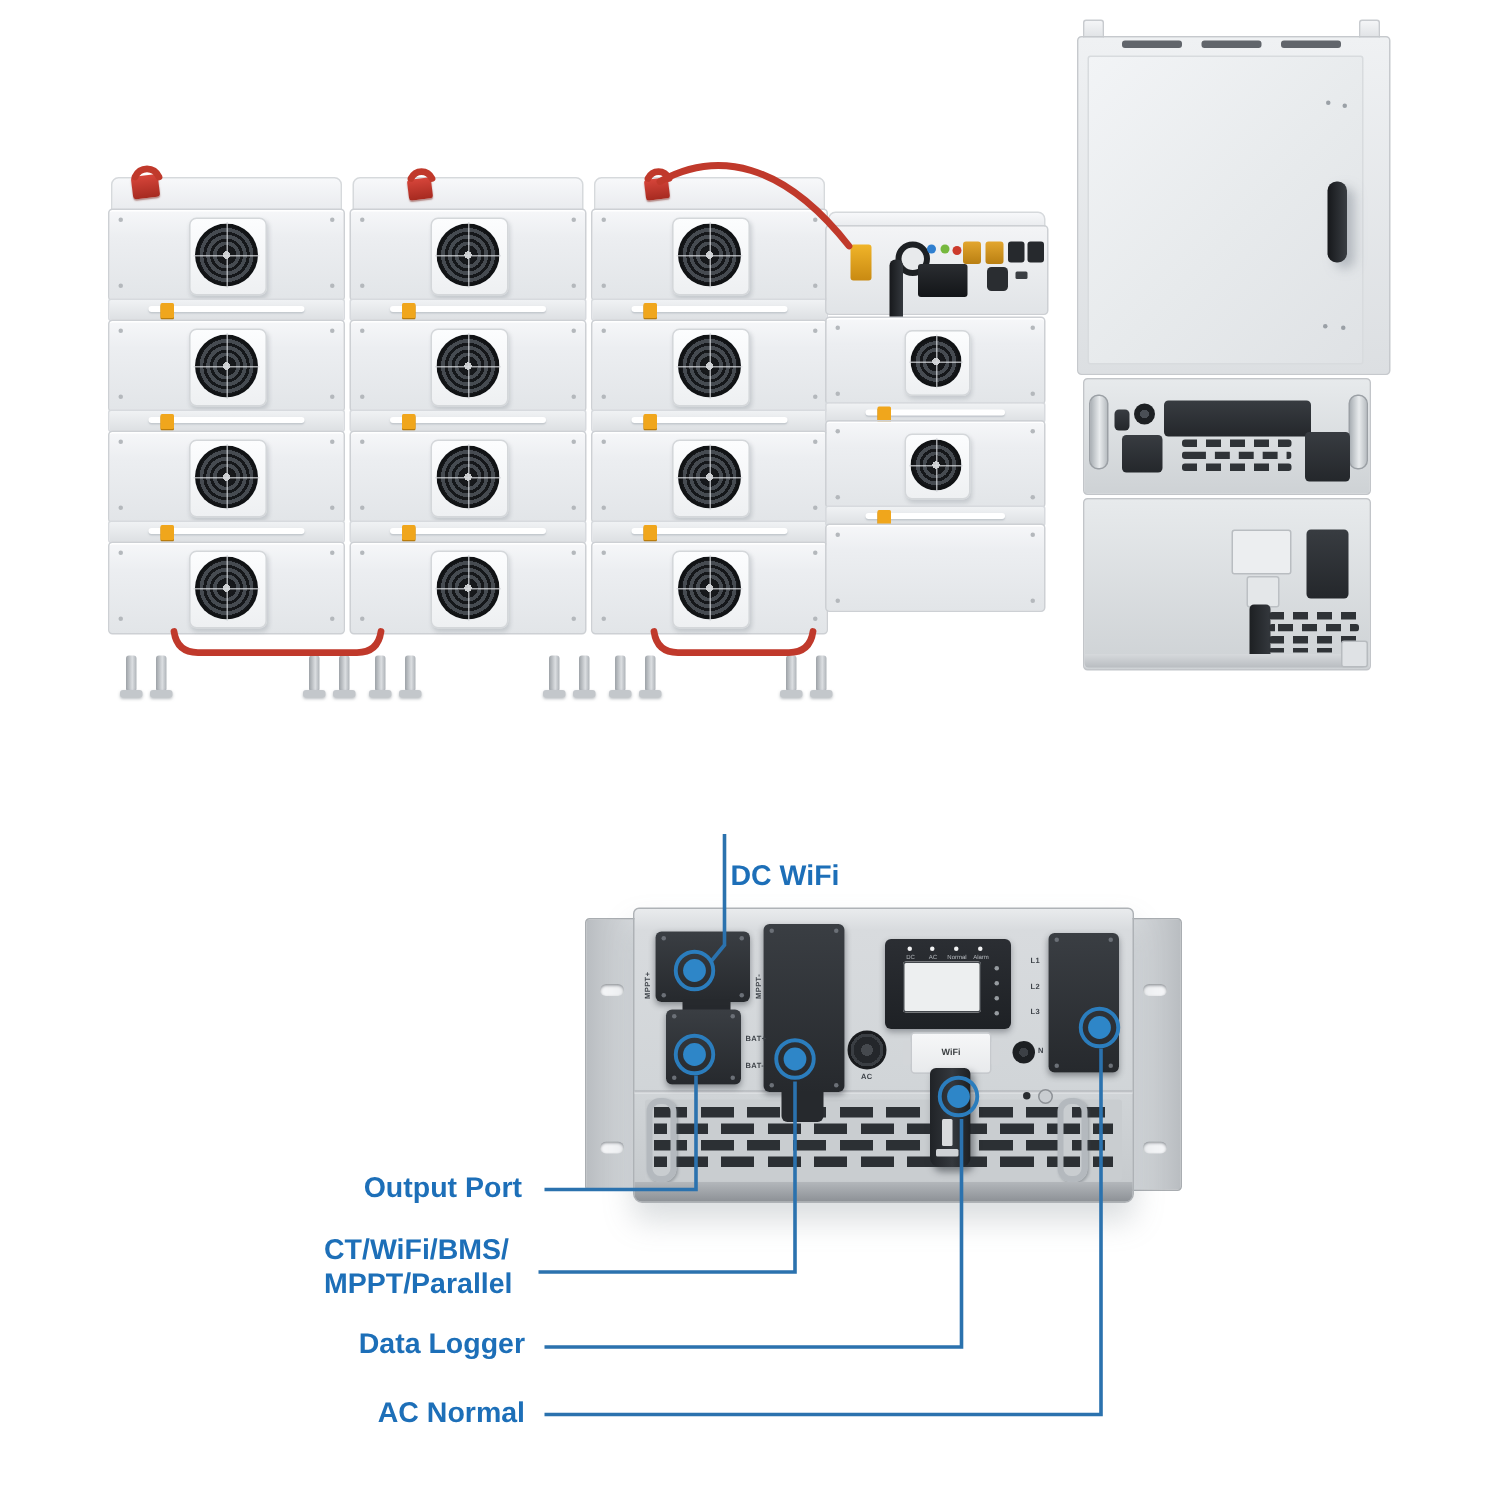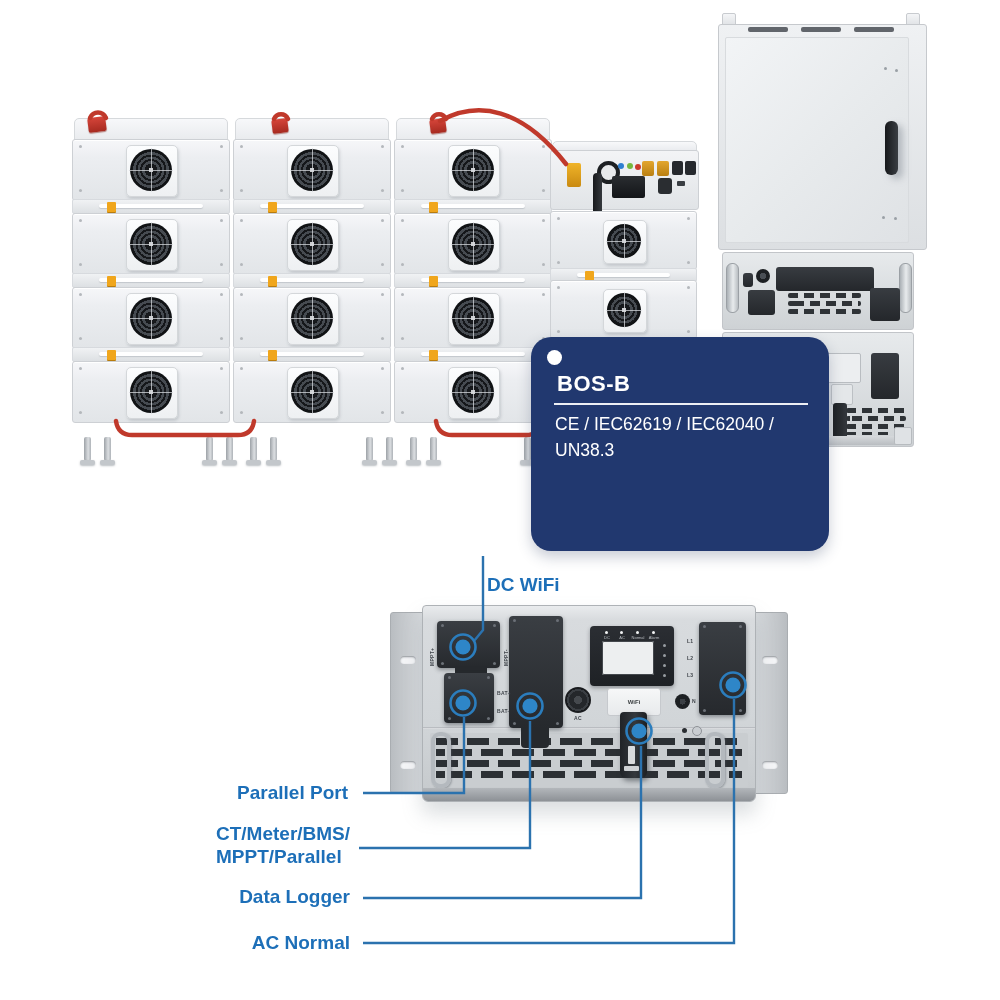--- a/index.html
+++ b/index.html
@@ -301,29 +301,20 @@
     <g stroke="#c0392b" stroke-width="4.5" fill="none" stroke-linecap="round">
       <path d="M90,118 a9,10 0 0 1 16,0"></path>
       <path d="M274,119 a8,9 0 0 1 14,0"></path>
       <path d="M432,119 a8,9 0 0 1 14,0"></path>
       <path d="M440,121 C478,100 522,108 566,164"></path>
       <path d="M116,421 q2,14 16,14 h106 q14,0 16,-14"></path>
       <path d="M436,421 q2,14 16,14 h74 q14,0 16,-14"></path>
     </g>
   </svg>
 
-  <div class="badge">
-    <div class="badge-dot"></div>
-    <div class="badge-title">BOS-B</div>
-    <div class="badge-rule"></div>
-    <div class="badge-cert">
-      <div>CE / IEC62619 / IEC62040 /</div>
-      <div>UN38.3</div>
-    </div>
-  </div>
 
   <div>
     <div class="flange" style="left:390px">
       <div class="oval" style="left:9px;top:43px"></div>
       <div class="oval" style="left:9px;top:148px"></div>
     </div>
     <div class="flange r" style="left:752px">
       <div class="oval" style="left:9px;top:43px"></div>
       <div class="oval" style="left:9px;top:148px"></div>
     </div>
@@ -402,21 +393,21 @@
       <circle cx="530" cy="706" r="12.5" fill="none" stroke="#2b7dbd" stroke-width="2.6"></circle>
       <circle cx="530" cy="706" r="7.6" fill="#2e86c8"></circle>
       <circle cx="639" cy="731" r="12.5" fill="none" stroke="#2b7dbd" stroke-width="2.6"></circle>
       <circle cx="639" cy="731" r="7.6" fill="#2e86c8"></circle>
       <circle cx="733" cy="685" r="12.5" fill="none" stroke="#2b7dbd" stroke-width="2.6"></circle>
       <circle cx="733" cy="685" r="7.6" fill="#2e86c8"></circle>
     </g>
   </svg>
 
   <div class="clabel" style="left:487px;top:574px">DC WiFi</div>
-  <div class="clabel" style="left:198px;top:782px;width:150px;text-align:right">Parallel Port</div>
+  <div class="clabel" style="left:198px;top:782px;width:150px;text-align:right">Output Port</div>
   <div class="clabel" style="left:216px;top:822px;line-height:23px">
-    <div>CT/Meter/BMS/</div>
+    <div>CT/WiFi/BMS/</div>
     <div>MPPT/Parallel</div>
   </div>
   <div class="clabel" style="left:198px;top:886px;width:152px;text-align:right">Data Logger</div>
   <div class="clabel" style="left:198px;top:932px;width:152px;text-align:right">AC Normal</div>
 
 </div>
 
 </body></html>

